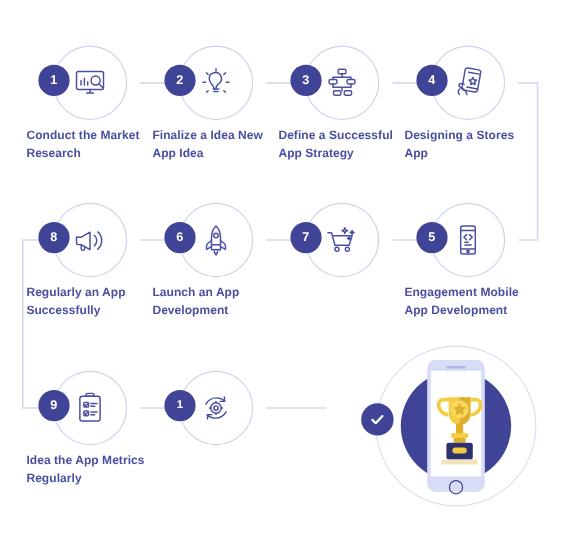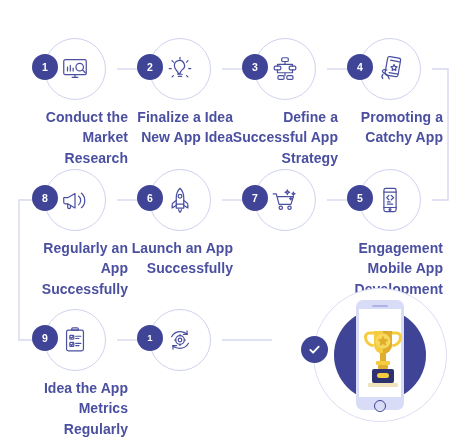--- a/index.html
+++ b/index.html
@@ -17,22 +17,22 @@
         box-sizing:border-box;}
   .ring .glyph{position:absolute;left:0;top:0;width:100%;height:100%;
         display:flex;align-items:center;justify-content:center;}
   .ring .glyph svg{display:block;}
   .badge{position:absolute;left:-13px;top:15px;width:26px;height:26px;
          border-radius:50%;background:#3f4496;color:#ffffff;
          display:flex;align-items:center;justify-content:center;
          font-size:10.5px;font-weight:bold;letter-spacing:.2px;line-height:1;
          z-index:4;}
   .badge.two-digit{font-size:9.5px;}
-  .label{margin-top:7px;text-align:right;color:#4a4fa0;
-         font-size:14px;font-weight:bold;line-height:1.45;letter-spacing:.05px;}
+  .label{margin-top:7px;text-align:left;color:#4a4fa0;
+         font-size:10px;font-weight:bold;line-height:1.45;letter-spacing:.05px;}
 
   
   #final{position:absolute;left:313px;top:288px;width:134px;height:134px;}
   #final .outer{position:absolute;left:0;top:0;width:134px;height:134px;
         border-radius:50%;border:1.3px solid #dcdef3;box-sizing:border-box;background:#fff;}
   #final .inner{position:absolute;left:21px;top:21px;width:92px;height:92px;
         border-radius:50%;background:#3f4496;}
   #final .phone{position:absolute;left:43px;top:12px;width:48px;height:110px;
         background:#d9dcf7;border-radius:7px;}
   #final .screen{position:absolute;left:3px;top:9px;width:42px;height:88px;
@@ -125,21 +125,21 @@
       <div class="glyph">
         <svg width="30" height="30" viewBox="0 0 32 32" stroke="#4a4fa0" stroke-width="1.3" fill="none" stroke-linecap="round" stroke-linejoin="round">
           <rect x="12" y="3.5" width="14" height="20" rx="2.2" transform="rotate(10 19 13.5)"></rect>
           <path d="M16.6 6.6l9.4 1.7M15 19.8l9.4 1.7"></path>
           <path d="M20.3 11.2l1 2.1 2.3.3-1.7 1.6.4 2.3-2-1.1-2 1.1.4-2.3-1.7-1.6 2.3-.3z"></path>
           <path d="M12.6 17.2c-1.3-.5-2.6-.8-3.6-.4-1.2.5-1.4 1.8-.4 2.6 1.4 1.1 3.3 2 4.6 3.3 1.1 1.1 1.6 2.4 1.9 3.8"></path>
           <path d="M8.6 21.4c-1.3 1.4-1.5 3.4-.3 4.9"></path>
         </svg>
       </div>
     </div>
-    <div class="label">Promoting a Catchy App</div>
+    <div class="label">Designing a Stores App</div>
   </div>
 
   <div class="step" style="left:22px;top:169px;">
     <div class="ring">
       <div class="badge">8</div>
       <div class="glyph">
         <svg width="30" height="30" viewBox="0 0 32 32" stroke="#4a4fa0" stroke-width="1.3" fill="none" stroke-linecap="round" stroke-linejoin="round">
           <path d="M4 13.5v5a1.6 1.6 0 0 0 1.6 1.6h2.6l7.8 4.4V9.1L8.2 13.5H5.6A1.6 1.6 0 0 0 4 13.5z"></path>
           <path d="M8.2 20.1v3.6a1.5 1.5 0 0 0 3 0v-2"></path>
           <path d="M19.8 11.8c1.4 1.1 2.2 2.7 2.2 4.7s-.8 3.6-2.2 4.7"></path>
@@ -156,21 +156,21 @@
       <div class="glyph">
         <svg width="30" height="30" viewBox="0 0 32 32" stroke="#4a4fa0" stroke-width="1.3" fill="none" stroke-linecap="round" stroke-linejoin="round">
           <path d="M16 3.5c2.6 2.6 4 6.2 4 10.2v6.6h-8v-6.6c0-4 1.4-7.6 4-10.2z"></path>
           <circle cx="16" cy="12" r="2"></circle>
           <path d="M12 16.5l-3.2 2.4c-.8.6-1.2 1.5-1.2 2.5v3l4.4-2.6M20 16.5l3.2 2.4c.8.6 1.2 1.5 1.2 2.5v3l-4.4-2.6"></path>
           <path d="M12 20.3v4.3h8v-4.3"></path>
           <path d="M14.5 26.2c.3 1.2.8 2.2 1.5 3 .7-.8 1.2-1.8 1.5-3"></path>
         </svg>
       </div>
     </div>
-    <div class="label">Launch an App Successfully</div>
+    <div class="label">Launch an App Development</div>
   </div>
 
   <div class="step" style="left:232px;top:169px;">
     <div class="ring">
       <div class="badge">7</div>
       <div class="glyph">
         <svg width="30" height="30" viewBox="0 0 32 32" stroke="#4a4fa0" stroke-width="1.3" fill="none" stroke-linecap="round" stroke-linejoin="round">
           <path d="M3.5 9.5h3.2l3 11.2h12.6l2.7-8.4H8.4"></path>
           <circle cx="11.5" cy="24.3" r="1.8"></circle>
           <circle cx="20.8" cy="24.3" r="1.8"></circle>

